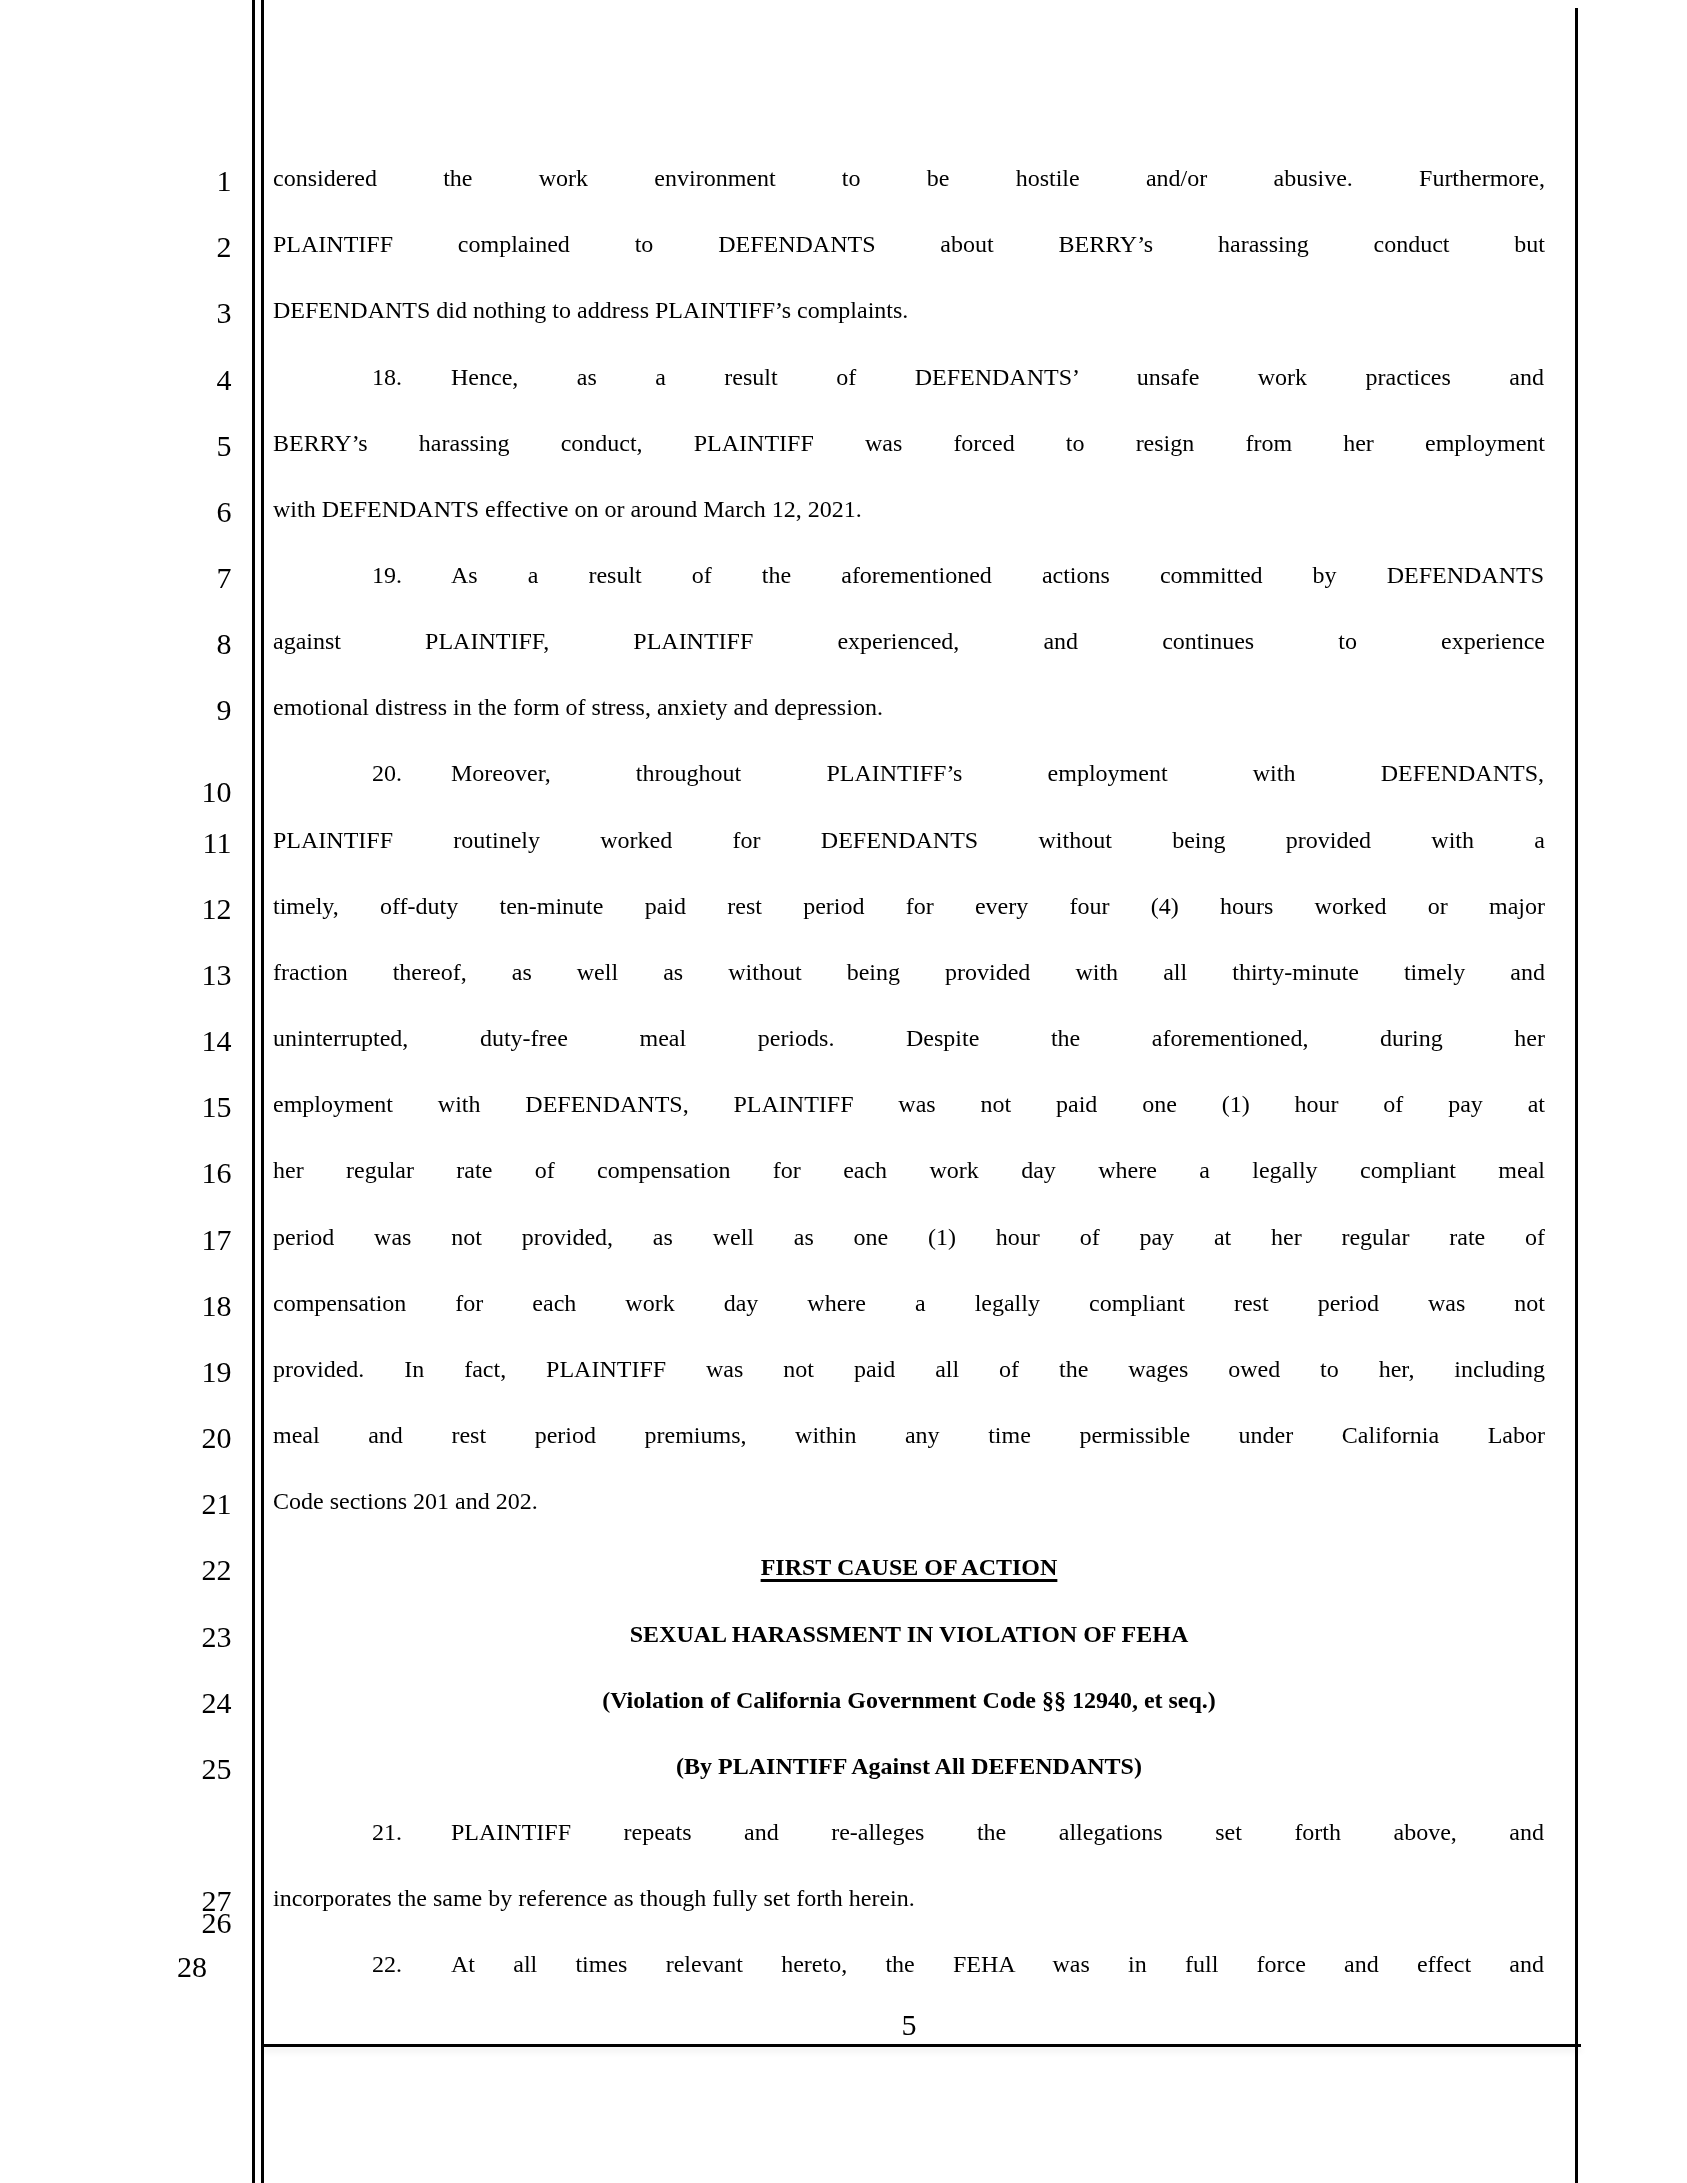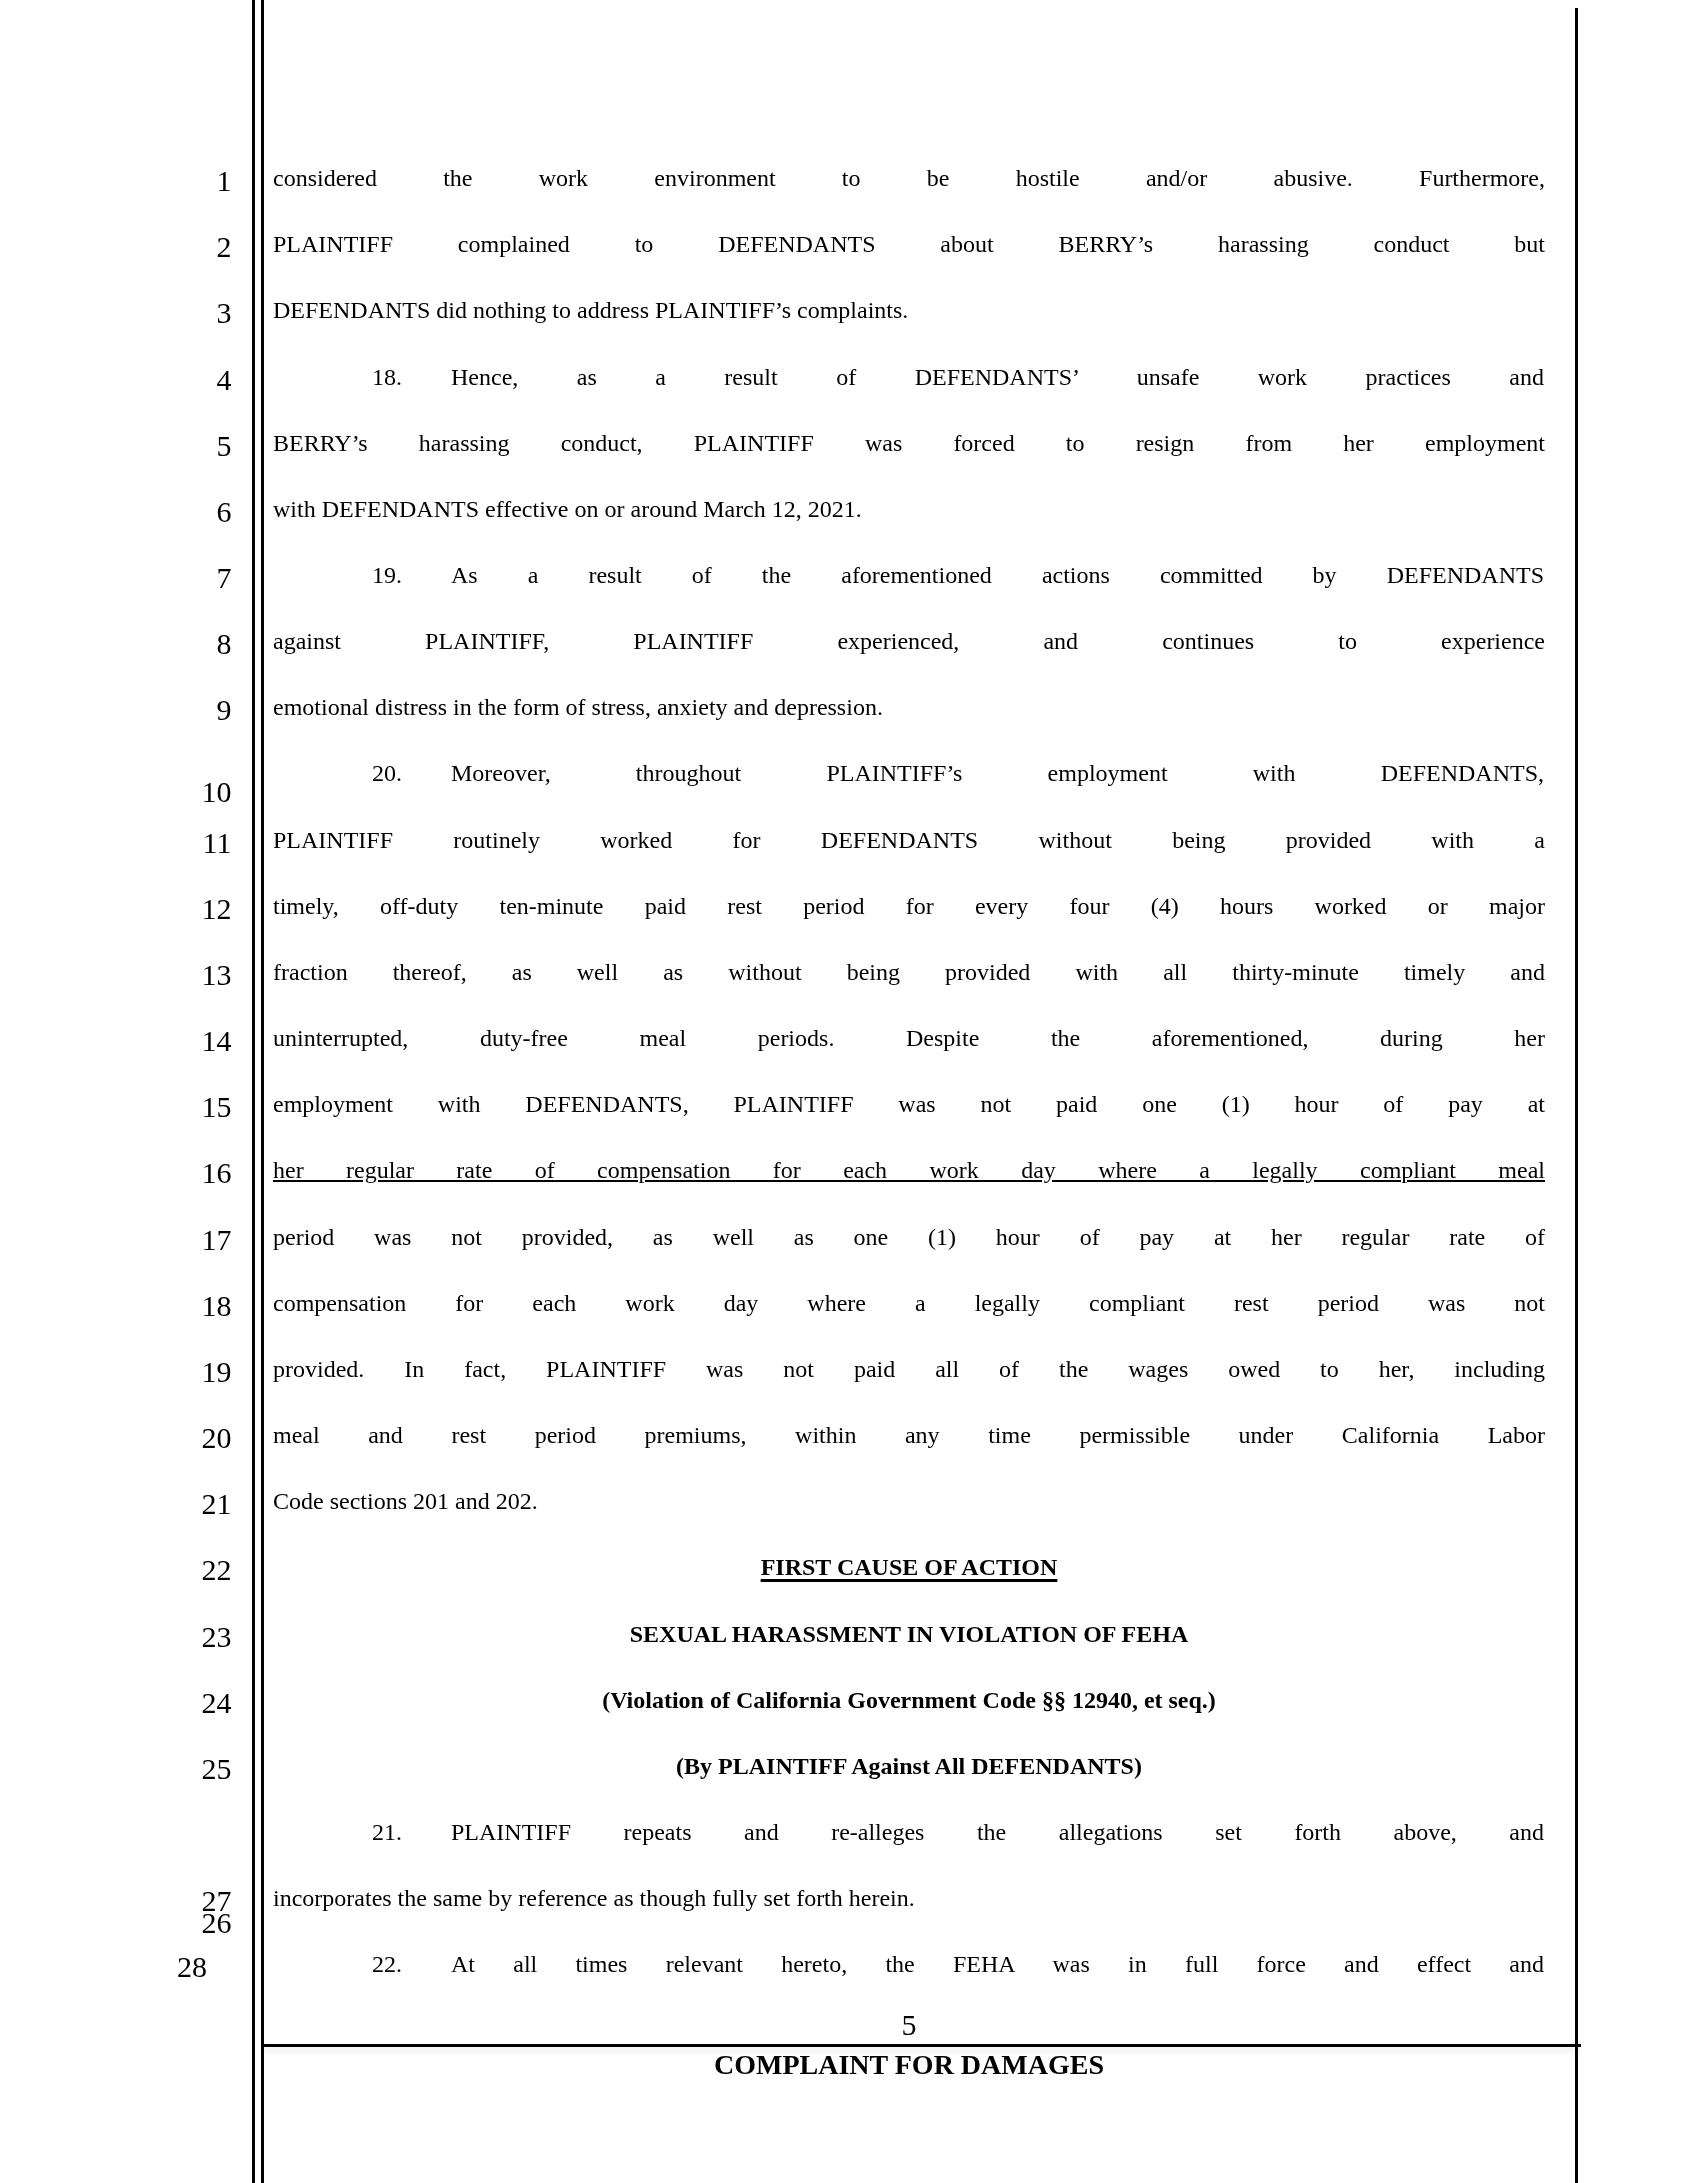--- a/index.html
+++ b/index.html
@@ -79,32 +79,31 @@
       <div class="tl" style="top: 497px;">with DEFENDANTS effective on or around March 12, 2021.</div>
       <div class="tl indent" style="top: 563px;"><span class="pnum">19.</span><span class="ptext" style="display: inline-block; width: 1093px; text-align: justify; text-align-last: justify;">As a result of the aforementioned actions committed by DEFENDANTS</span></div>
       <div class="tl justify" style="top: 629px;">against PLAINTIFF, PLAINTIFF experienced, and continues to experience</div>
       <div class="tl" style="top: 695px;">emotional distress in the form of stress, anxiety and depression.</div>
       <div class="tl indent" style="top: 761px;"><span class="pnum">20.</span><span class="ptext" style="display: inline-block; width: 1093px; text-align: justify; text-align-last: justify;">Moreover, throughout PLAINTIFF’s employment with DEFENDANTS,</span></div>
       <div class="tl justify" style="top: 828px;">PLAINTIFF routinely worked for DEFENDANTS without being provided with a</div>
       <div class="tl justify" style="top: 894px;">timely, off-duty ten-minute paid rest period for every four (4) hours worked or major</div>
       <div class="tl justify" style="top: 960px;">fraction thereof, as well as without being provided with all thirty-minute timely and</div>
       <div class="tl justify" style="top: 1026px;">uninterrupted, duty-free meal periods. Despite the aforementioned, during her</div>
       <div class="tl justify" style="top: 1092px;">employment with DEFENDANTS, PLAINTIFF was not paid one (1) hour of pay at</div>
-      <div class="tl justify" style="top: 1158px; text-decoration: underline;">her regular rate of compensation for each work day where a legally compliant meal</div>
+      <div class="tl justify" style="top: 1158px;">her regular rate of compensation for each work day where a legally compliant meal</div>
       <div class="tl justify" style="top: 1225px;">period was not provided, as well as one (1) hour of pay at her regular rate of</div>
       <div class="tl justify" style="top: 1291px;">compensation for each work day where a legally compliant rest period was not</div>
       <div class="tl justify" style="top: 1357px;">provided.  In fact, PLAINTIFF was not paid all of the wages owed to her, including</div>
       <div class="tl justify" style="top: 1423px;">meal and rest period premiums, within any time permissible under California Labor</div>
       <div class="tl" style="top: 1489px;">Code sections 201 and 202.</div>
       <div class="tl heading u" style="top: 1555px;">FIRST CAUSE OF ACTION</div>
       <div class="tl heading" style="top: 1622px;">SEXUAL HARASSMENT IN VIOLATION OF FEHA</div>
       <div class="tl heading" style="top: 1688px;">(Violation of California Government Code §§ 12940, et seq.)</div>
       <div class="tl heading" style="top: 1754px;">(By PLAINTIFF Against All DEFENDANTS)</div>
       <div class="tl indent" style="top: 1820px;"><span class="pnum">21.</span><span class="ptext" style="display: inline-block; width: 1093px; text-align: justify; text-align-last: justify;">PLAINTIFF repeats and re-alleges the allegations set forth above, and</span></div>
       <div class="tl" style="top: 1886px;">incorporates the same by reference as though fully set forth herein.</div>
       <div class="tl indent" style="top: 1952px;"><span class="pnum">22.</span><span class="ptext" style="display: inline-block; width: 1093px; text-align: justify; text-align-last: justify;">At all times relevant hereto, the FEHA was in full force and effect and</span></div>
     </div>
 
   <div class="page-number">5</div>
   <div class="footer-rule"></div>
-  <div class="footer-title">COMPLAINT FOR DAMAGES</div>
 </div>
 
 
 </body></html>

